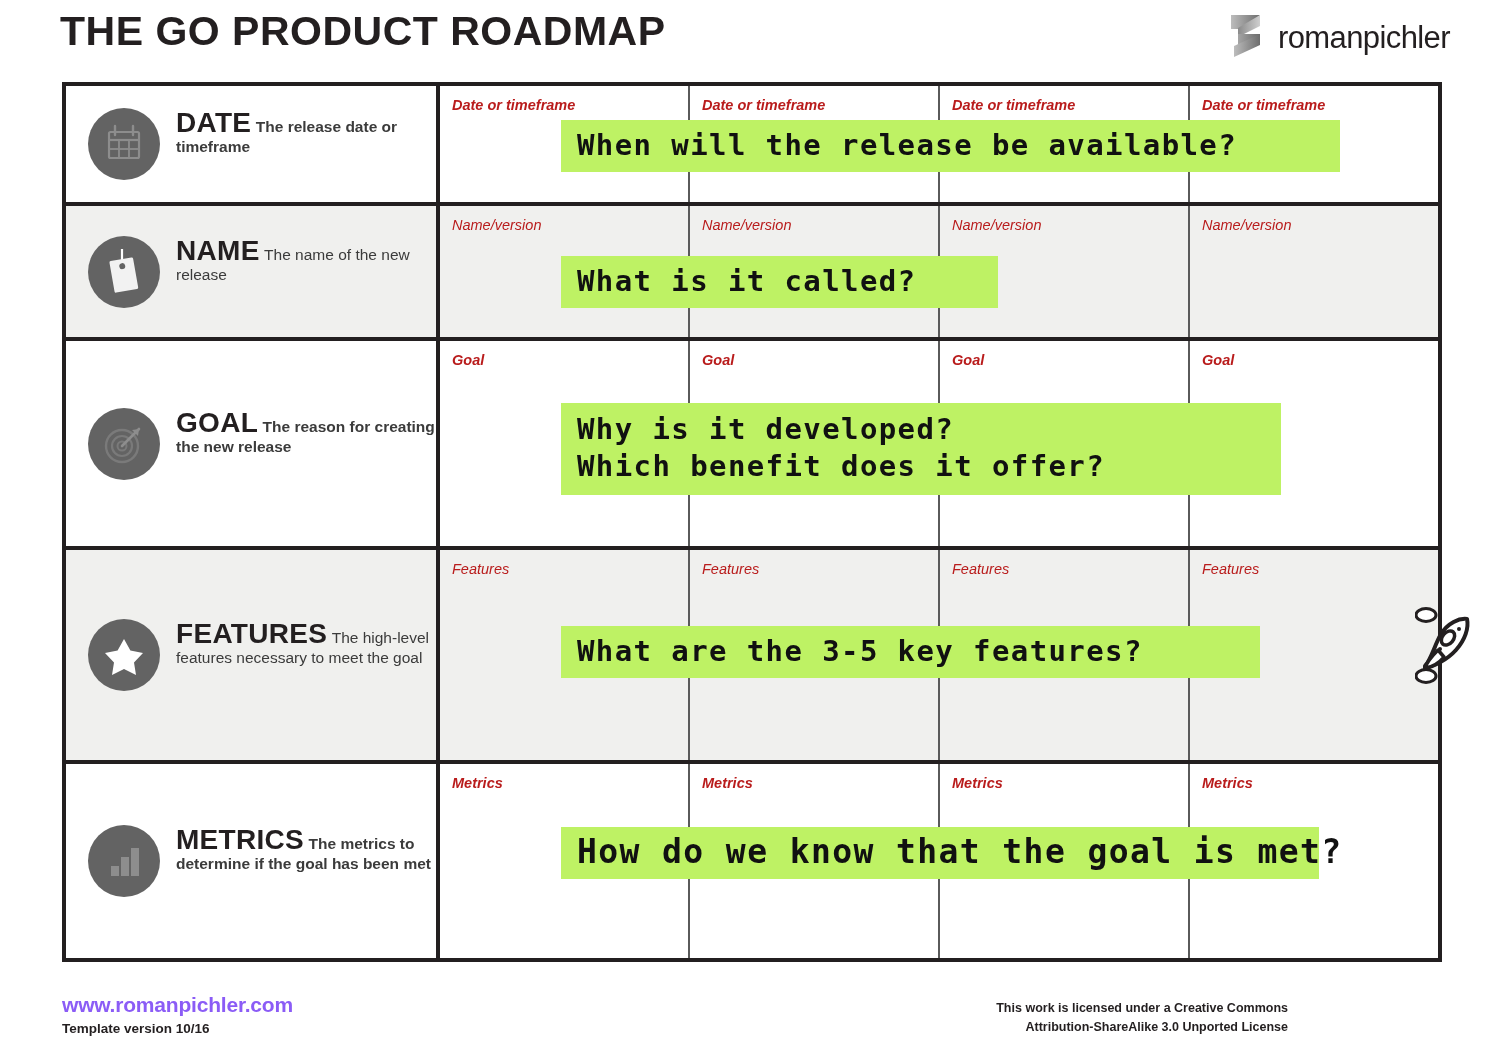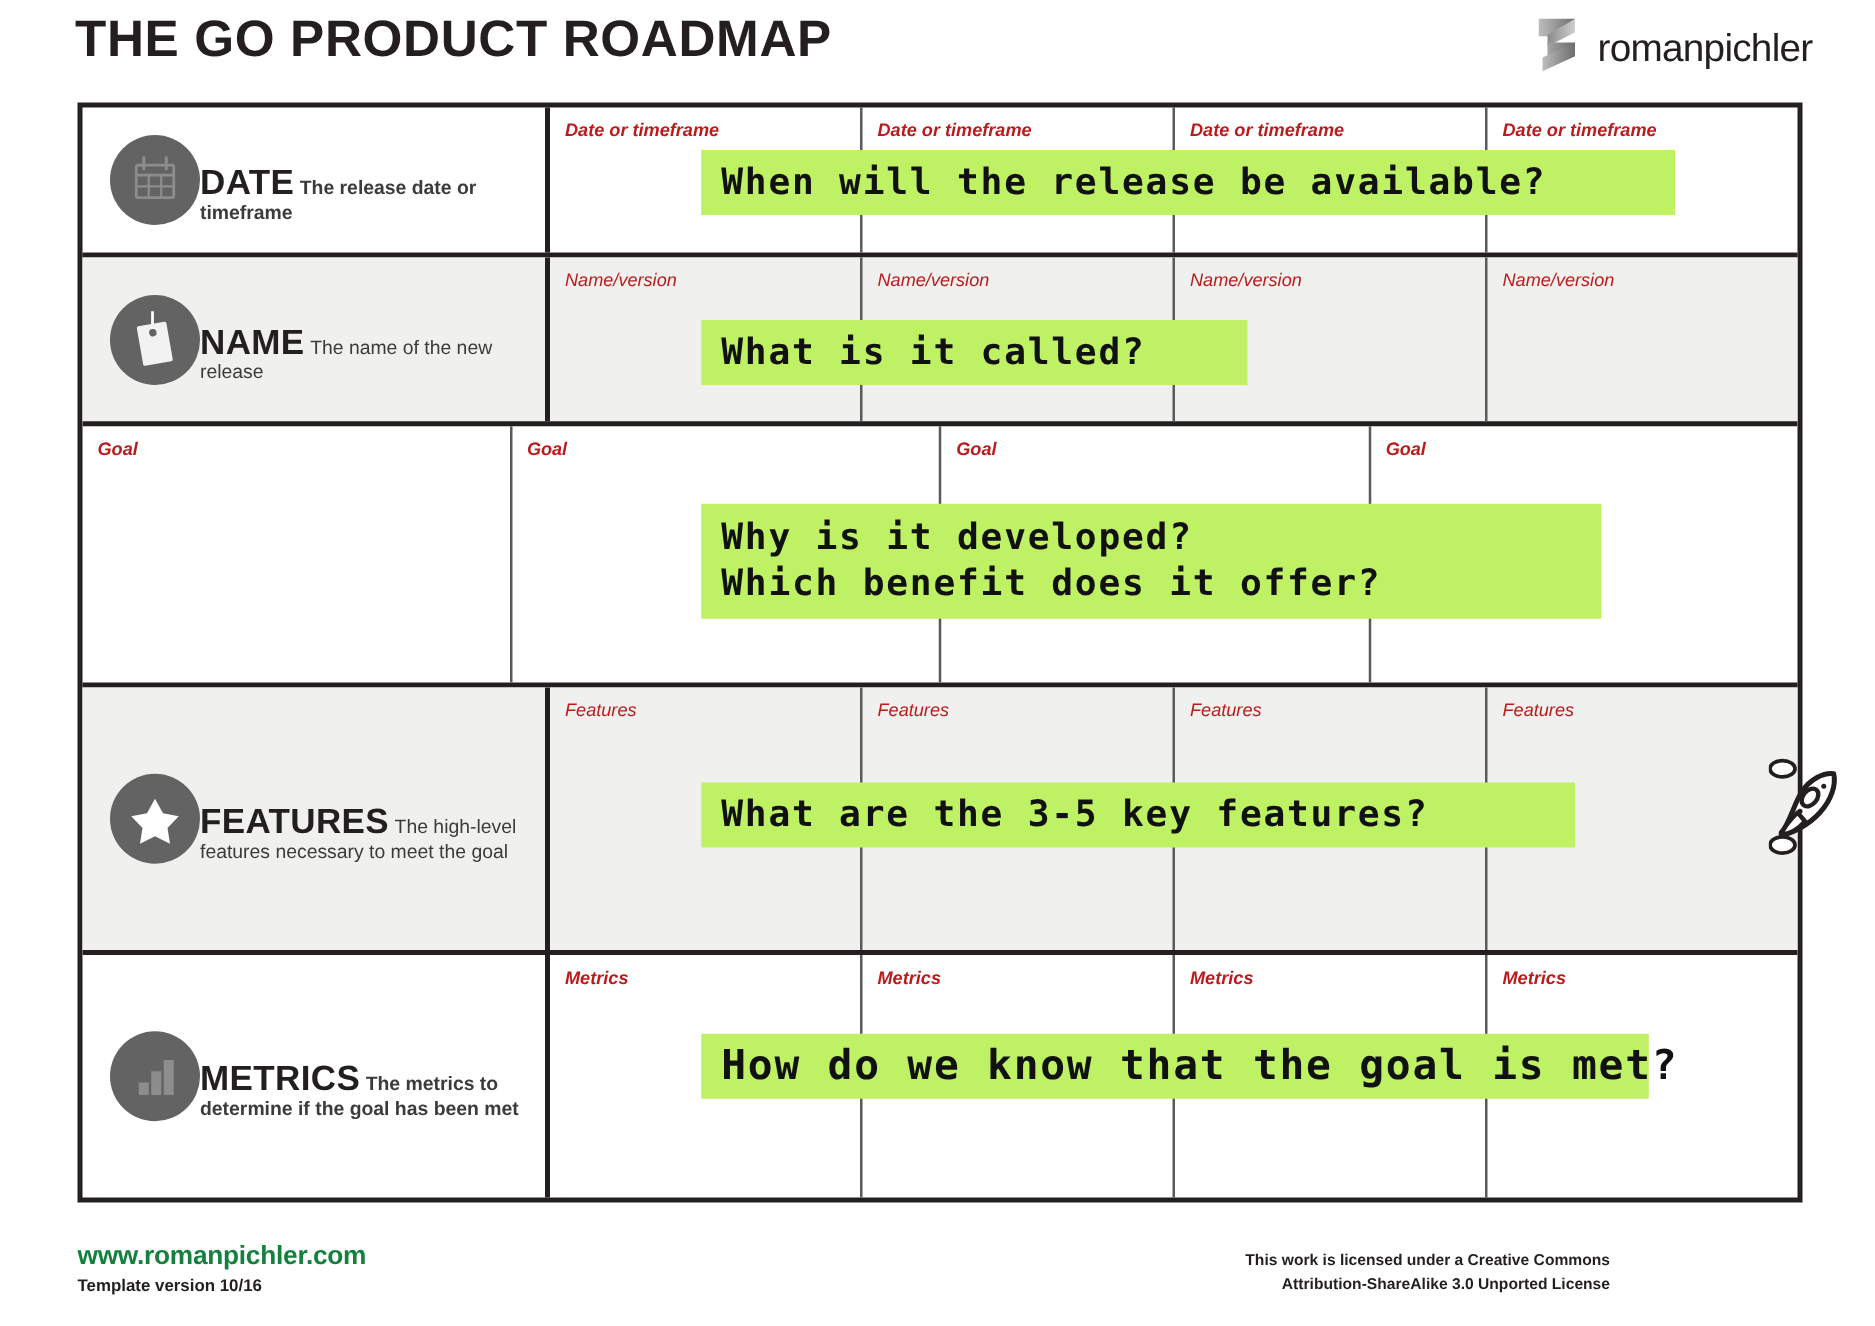--- a/index.html
+++ b/index.html
@@ -73,21 +73,22 @@
     width: 374px;
     flex: 0 0 374px;
     box-sizing: border-box;
     border-right: 4px solid #231f20;
     display: flex;
     align-items: center;
     padding-left: 22px;
   }
   .label-inner {
     display: flex;
-    align-items: flex-end;
+    align-items: flex-start;
+    gap: 16px;
   }
   .row-icon {
     width: 72px;
     height: 72px;
     border-radius: 50%;
     background: #636363;
     flex: 0 0 72px;
     display: flex;
     align-items: center;
     justify-content: center;
@@ -192,21 +193,21 @@
     z-index: 15;
   }
 
   
   #footer-site {
     position: absolute;
     left: 62px;
     top: 993px;
     font-size: 21px;
     font-weight: bold;
-    color: #15803d;
+    color: #8b5cf6;
     letter-spacing: -0.2px;
   }
   #footer-version {
     position: absolute;
     left: 62px;
     top: 1021px;
     font-size: 13.5px;
     font-weight: bold;
     color: #231f20;
   }
@@ -311,20 +312,37 @@
       </div>
       <div class="cells">
         <div class="cell"><span class="cell-placeholder">Name/version</span></div>
         <div class="cell"><span class="cell-placeholder">Name/version</span></div>
         <div class="cell"><span class="cell-placeholder">Name/version</span></div>
         <div class="cell"><span class="cell-placeholder">Name/version</span></div>
       </div>
     </div>
 
     <div class="row" id="row-goal">
+      <div class="label-cell">
+        <div class="label-inner">
+          <span class="row-icon">
+            <svg width="48" height="48" viewBox="0 0 48 48">
+              <circle cx="22" cy="26" r="16" fill="none" stroke="#7a7a7a" stroke-width="2.4"></circle>
+              <circle cx="22" cy="26" r="10" fill="none" stroke="#7a7a7a" stroke-width="2.2"></circle>
+              <circle cx="22" cy="26" r="4.5" fill="none" stroke="#7a7a7a" stroke-width="2"></circle>
+              <line x1="22" y1="26" x2="39" y2="9" stroke="#8d8d8d" stroke-width="2.6" stroke-linecap="round"></line>
+              <polygon points="39,9 32,10 38,16" fill="#8d8d8d"></polygon>
+            </svg>
+          </span>
+          <span class="label-text">
+            <span class="row-title">GOAL</span>
+            <span class="row-sub" style="font-weight:bold; max-width:215px;">The reason for creating the new release</span>
+          </span>
+        </div>
+      </div>
       <div class="cells">
         <div class="cell"><span class="cell-placeholder bolder">Goal</span></div>
         <div class="cell"><span class="cell-placeholder bolder">Goal</span></div>
         <div class="cell"><span class="cell-placeholder bolder">Goal</span></div>
         <div class="cell"><span class="cell-placeholder bolder">Goal</span></div>
       </div>
     </div>
 
     <div class="row shaded" id="row-features">
       <div class="label-cell">

